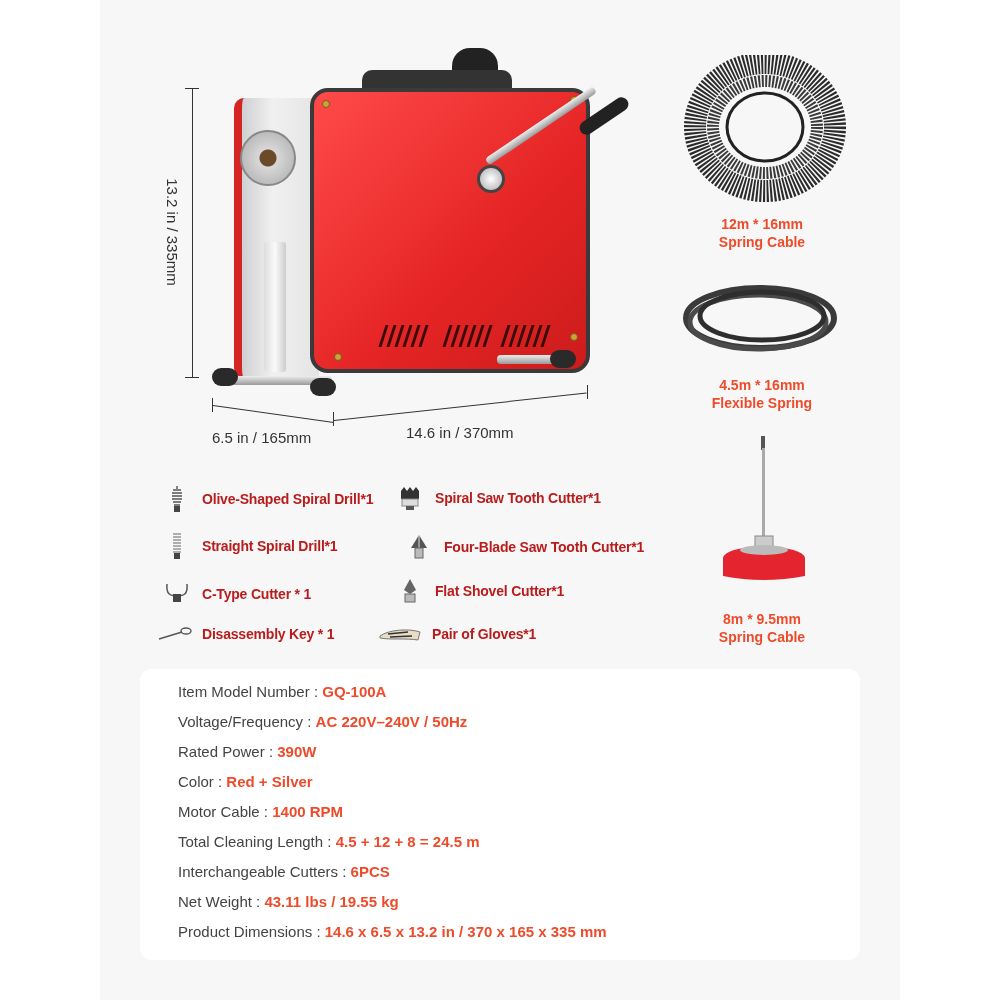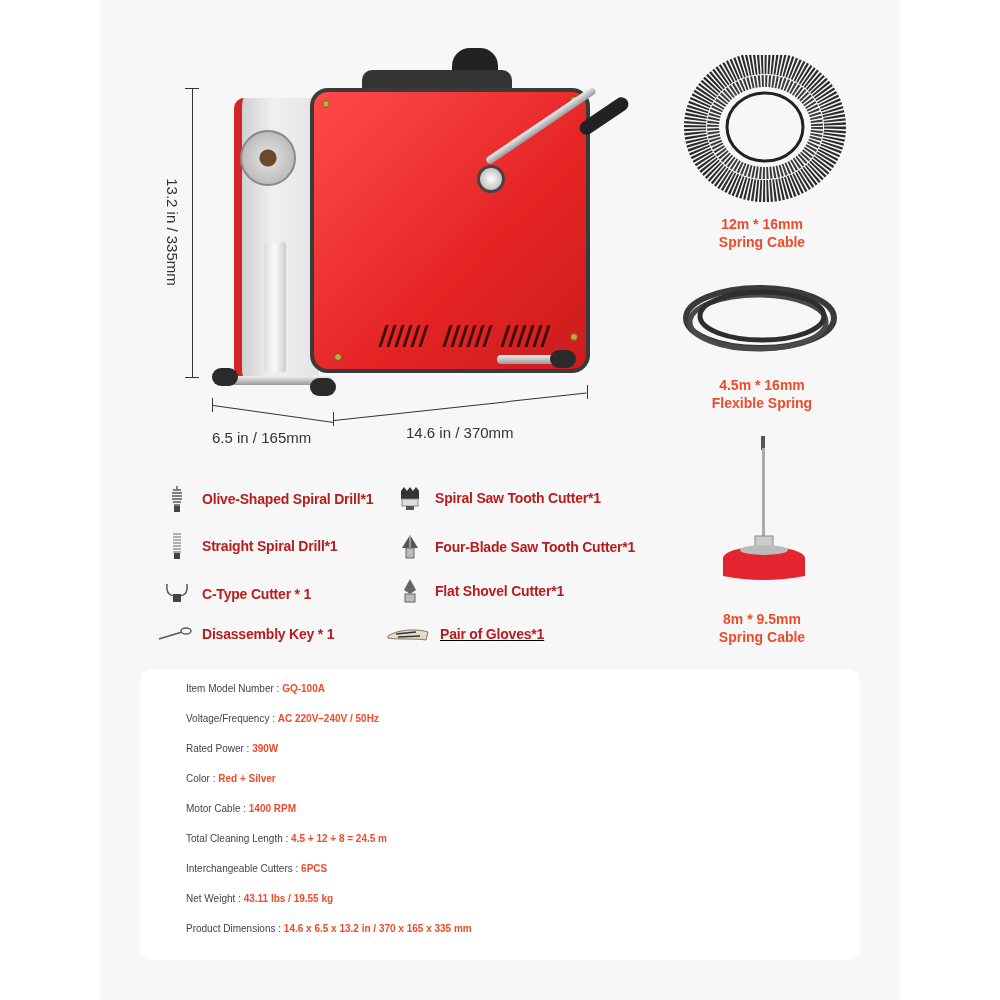--- a/index.html
+++ b/index.html
@@ -29,21 +29,21 @@
 
   
   .acc-item { position: absolute; display: flex; align-items: center; gap: 10px; font-size: 14px; white-space: nowrap; }
   .acc-icon { width: 30px; height: 28px; display: flex; align-items: center; justify-content: center; }
   .acc-label { color: #b91c1c; font-weight: 700; letter-spacing: -0.2px; }
 
   .cap { position: absolute; text-align: center; color: #ee4b2b; font-weight: 700; font-size: 14px; line-height: 18px; width: 160px; }
 
   
   .card { position: absolute; left: 140px; top: 669px; width: 720px; height: 291px; background: #ffffff; border-radius: 12px; }
-  .spec-row { position: absolute; left: 46px; font-size: 10px; white-space: nowrap; color: #444; }
+  .spec-row { position: absolute; left: 38px; font-size: 15px; white-space: nowrap; color: #444; }
   .spec-val { color: #ee4b2b; font-weight: 700; }
 </style>
 </head>
 <body>
 
 <div class="panel"></div>
 
 <div class="line" style="left:192px;top:88px;width:1px;height:290px;"></div>
 <div class="line" style="left:185px;top:88px;width:14px;height:1px;"></div>
 <div class="line" style="left:185px;top:377px;width:14px;height:1px;"></div>
@@ -148,40 +148,40 @@
 <div class="acc-item" style="left:395px;top:484px;">
   <div class="acc-icon">
     <svg width="24" height="26" viewBox="0 0 24 26">
         <path d="M3 6 L6 2 L9 6 L12 2 L15 6 L18 2 L21 6 L21 14 L3 14 Z" fill="#333"></path>
         <rect x="4" y="14" width="16" height="7" fill="#ddd" stroke="#888"></rect>
         <rect x="8" y="21" width="8" height="4" fill="#555"></rect>
       </svg>
   </div>
   <span class="acc-label">Spiral Saw Tooth Cutter*1</span>
 </div>
-<div class="acc-item" style="left:395px;top:533px;">
+<div class="acc-item" style="left:404px;top:533px;">
   <div class="acc-icon">
     <svg width="24" height="26" viewBox="0 0 24 26">
         <path d="M12 1 L20 14 L4 14 Z" fill="#555"></path>
         <path d="M12 1 L12 14" stroke="#ddd"></path>
         <rect x="8" y="14" width="8" height="10" fill="#bbb" stroke="#666"></rect>
       </svg>
   </div>
   <span class="acc-label">Four-Blade Saw Tooth Cutter*1</span>
 </div>
 <div class="acc-item" style="left:395px;top:577px;">
   <div class="acc-icon">
     <svg width="20" height="26" viewBox="0 0 20 26">
         <path d="M10 1 L16 12 L10 16 L4 12 Z" fill="#666"></path>
         <rect x="5" y="16" width="10" height="8" fill="#bbb" stroke="#666"></rect>
       </svg>
   </div>
   <span class="acc-label">Flat Shovel Cutter*1</span>
 </div>
-<div class="acc-item" style="left:386px;top:620px;text-decoration:underline;">
+<div class="acc-item" style="left:378px;top:620px;">
   <div class="acc-icon" style="width:44px;">
     <svg width="44" height="16" viewBox="0 0 44 16">
         <path d="M2 10 C10 4 30 2 42 6 L40 14 C28 12 12 14 2 12 Z" fill="#e8dcc4" stroke="#777"></path>
         <path d="M10 8 L30 6 M12 11 L34 10" stroke="#333" stroke-width="1.5"></path>
       </svg>
   </div>
   <span class="acc-label">Pair of Gloves*1</span>
 </div>
 
 <div class="abs" style="left:680px;top:55px;width:170px;height:150px;">

